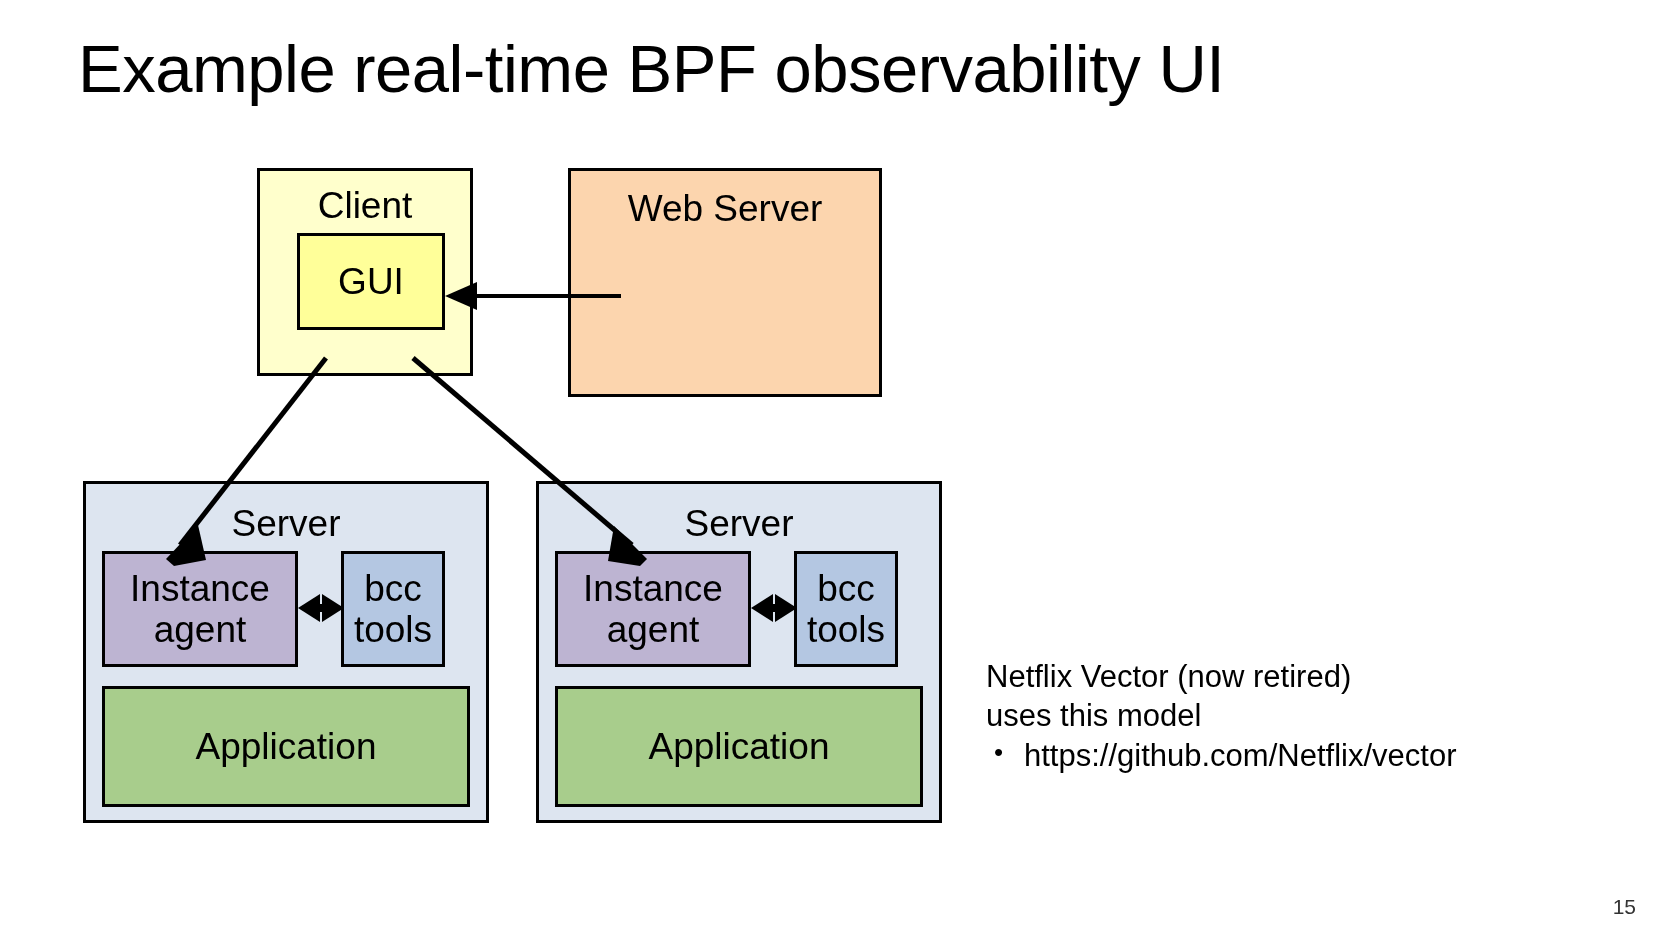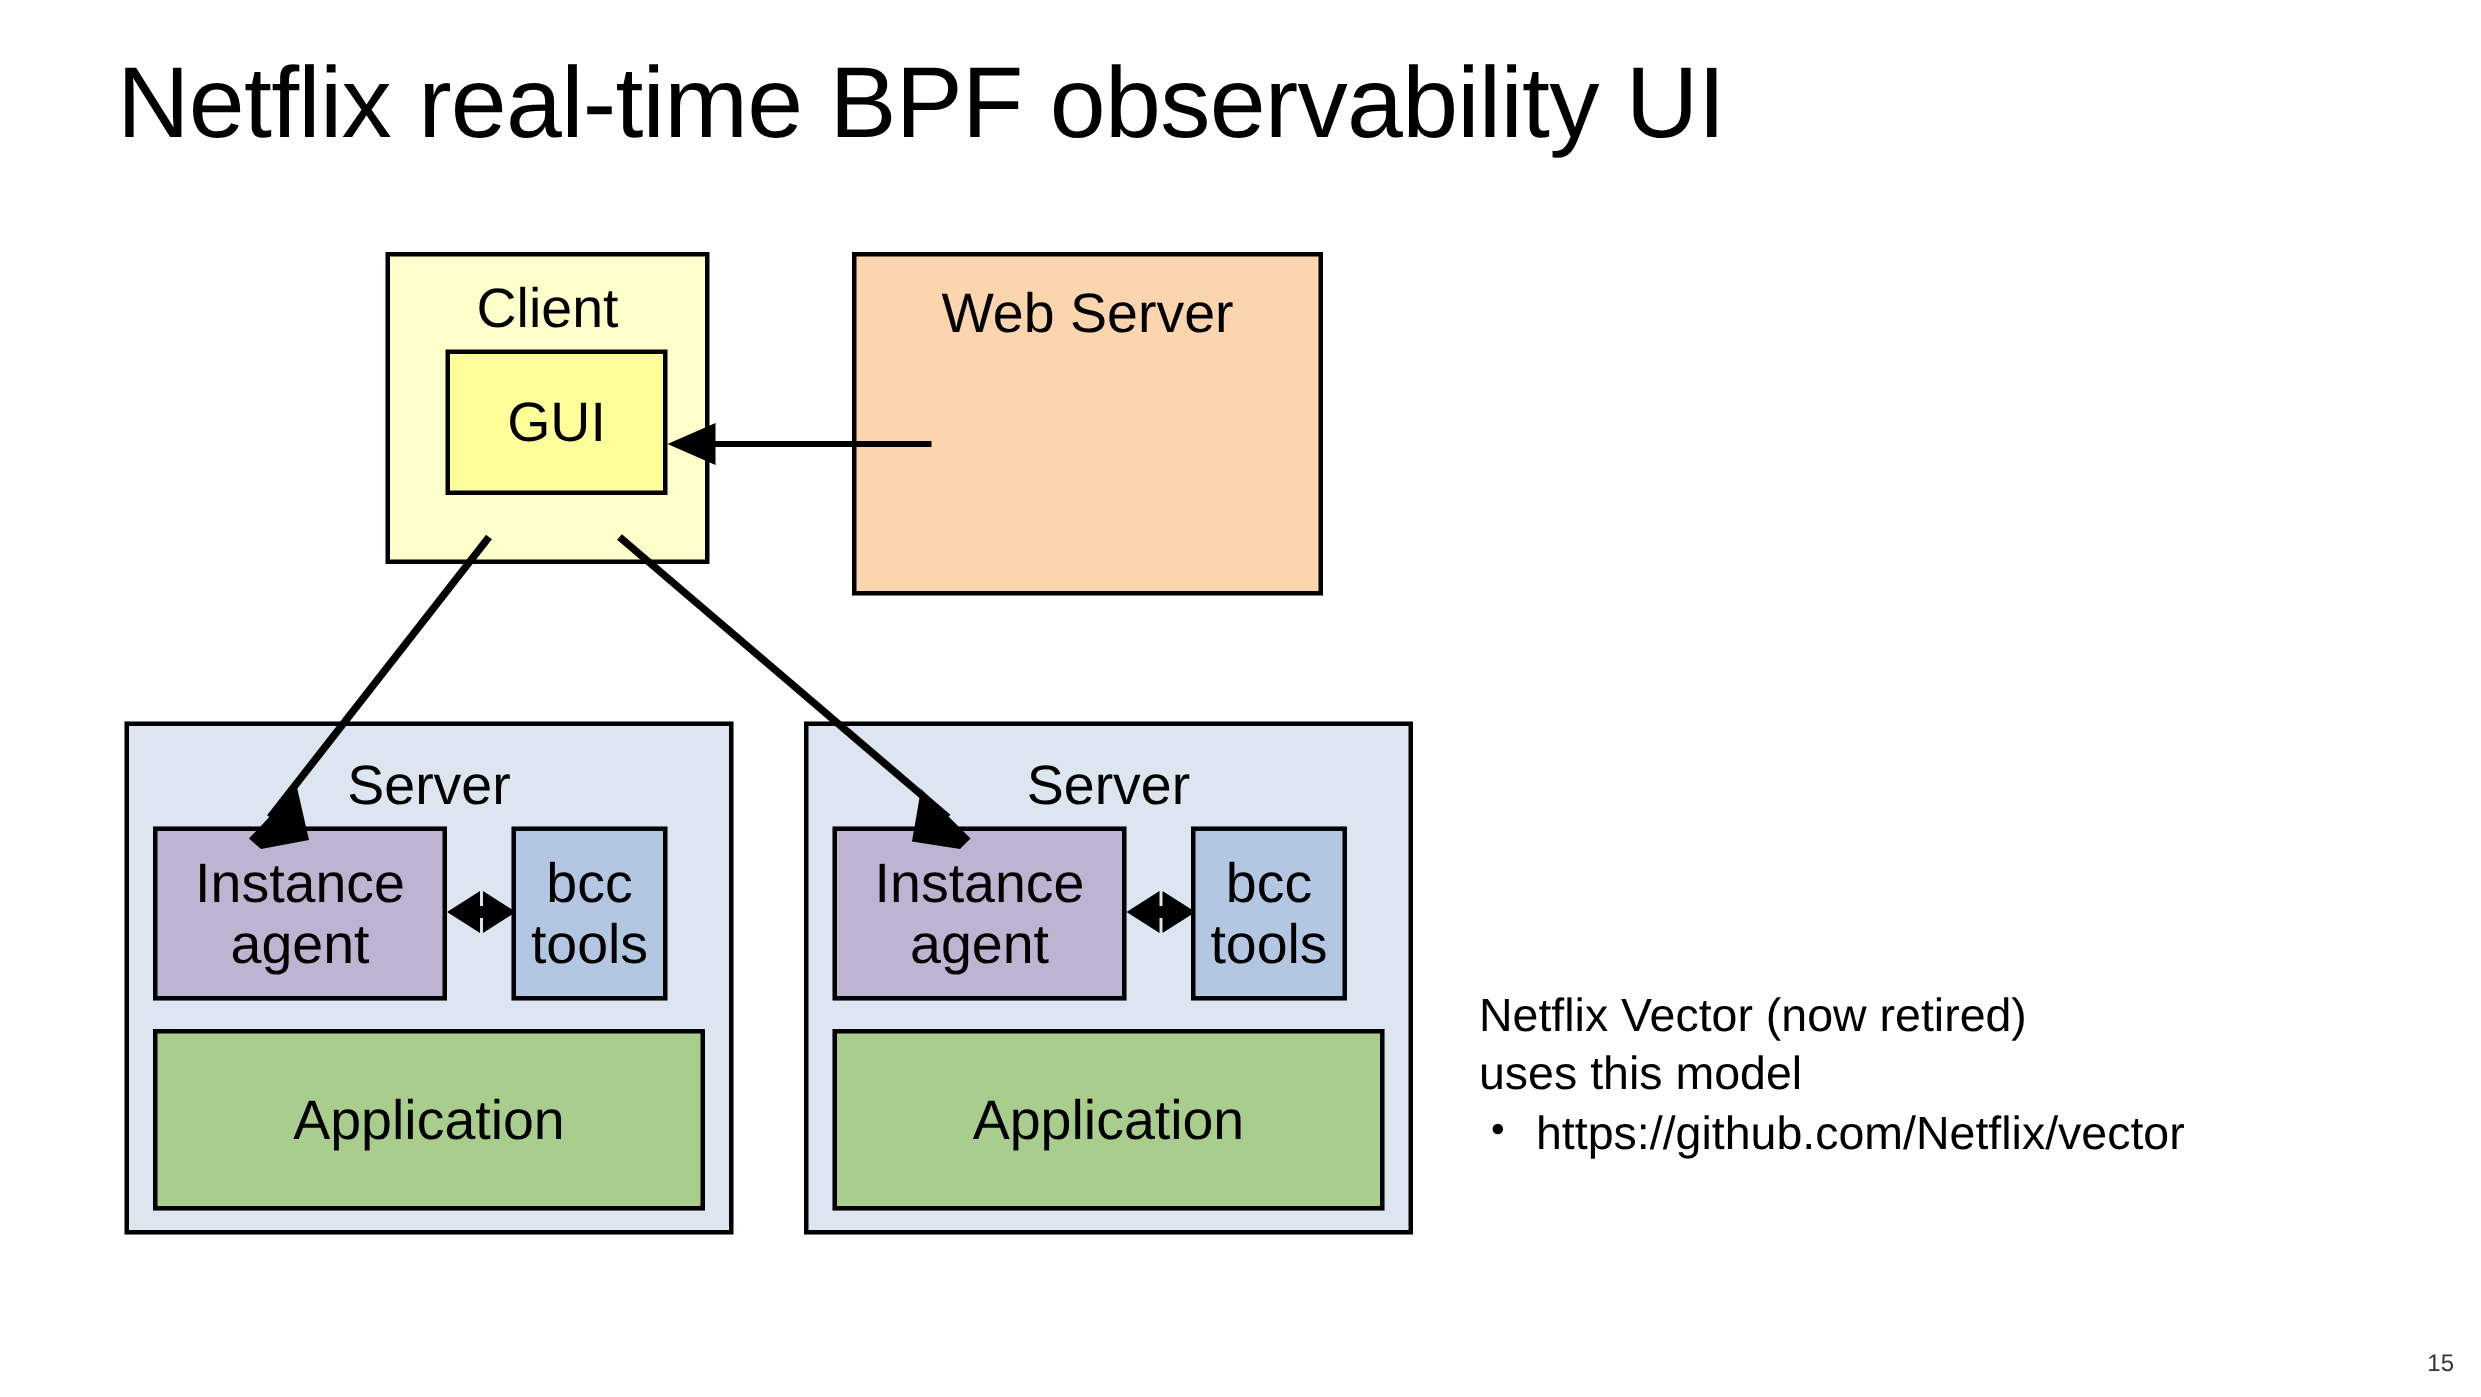--- a/index.html
+++ b/index.html
@@ -174,30 +174,30 @@
     left: 8px;
     top: 0;
     font-size: 26px;
   }
 
   
   #page-number {
     position: absolute;
     right: 18px;
     bottom: 12px;
-    font-size: 16px;
+    font-size: 21px;
     color: #333333;
   }
 </style>
 </head>
 <body>
 
 <div id="slide">
 
-  <div id="slide-title">Netflix real-time BPF observability UI</div>
+  <div id="slide-title">Example real-time BPF observability UI</div>
 
   <div class="box container-box" id="client-box">
     <div class="container-title" id="client-title">Client</div>
   </div>
 
   <div class="box" id="gui-box">
     <span>GUI</span>
   </div>
 
   <div class="box container-box" id="webserver-box">

